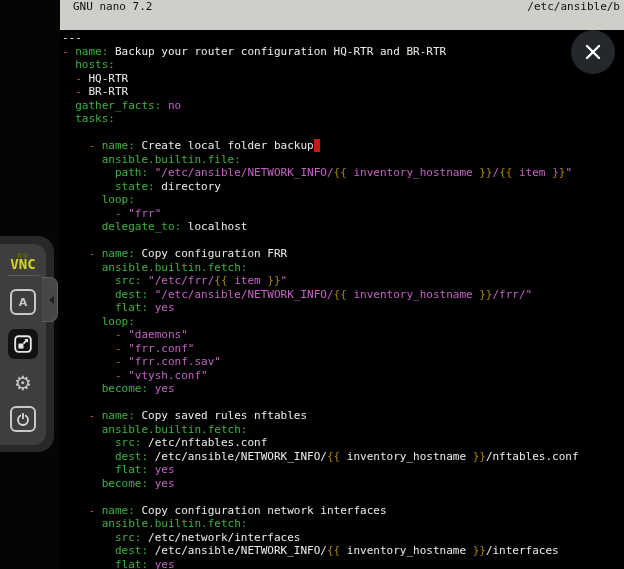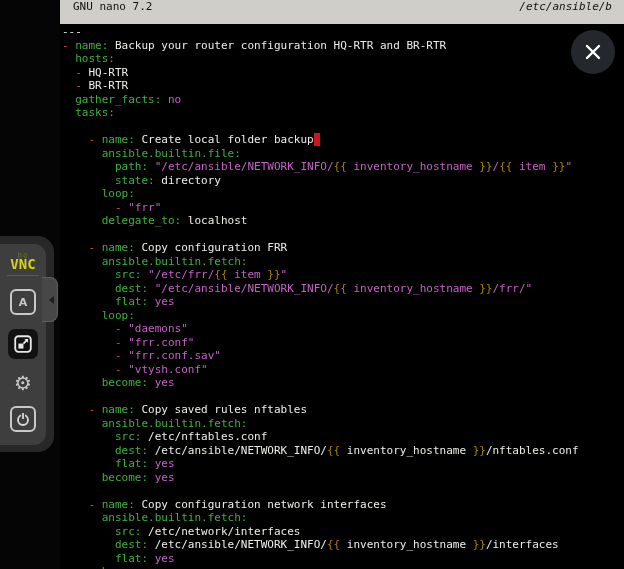--- a/index.html
+++ b/index.html
@@ -6,26 +6,26 @@
   body{
     width:624px;height:569px;overflow:hidden;background:#000;
     font-family:"DejaVu Sans Mono","Liberation Mono",monospace;
     position:relative;
   }
   .screen{position:absolute;inset:0;background:#050505;}
 
   
   .terminal{position:absolute;left:60px;top:0;width:564px;height:569px;background:#000;}
   .titlebar{
-    height:24px;background:#D0CEC8;color:#111;
+    height:30px;background:#D0CEC8;color:#111;
     font-size:11px;line-height:14px;white-space:pre;
     display:flex;justify-content:space-between;overflow:hidden;
   }
   .tb-left{padding-left:13px;}
-  .tb-right{padding-right:12px;font-style:italic;}
+  .tb-right{padding-right:4px;}
   .code{
     padding:1px 0 0 2px;font-size:11px;line-height:13.5px;
     white-space:pre;color:#EDEDE8;
   }
   .line{height:13.5px;}
   .sg-plain{color:#EDEDE8;}
   .sg-key{color:#3DB33D;text-align:center;}
   .sg-dash{color:#D45050;}
   .sg-string{color:#C462C4;}
   .sg-jinja{color:#A3830B;}

